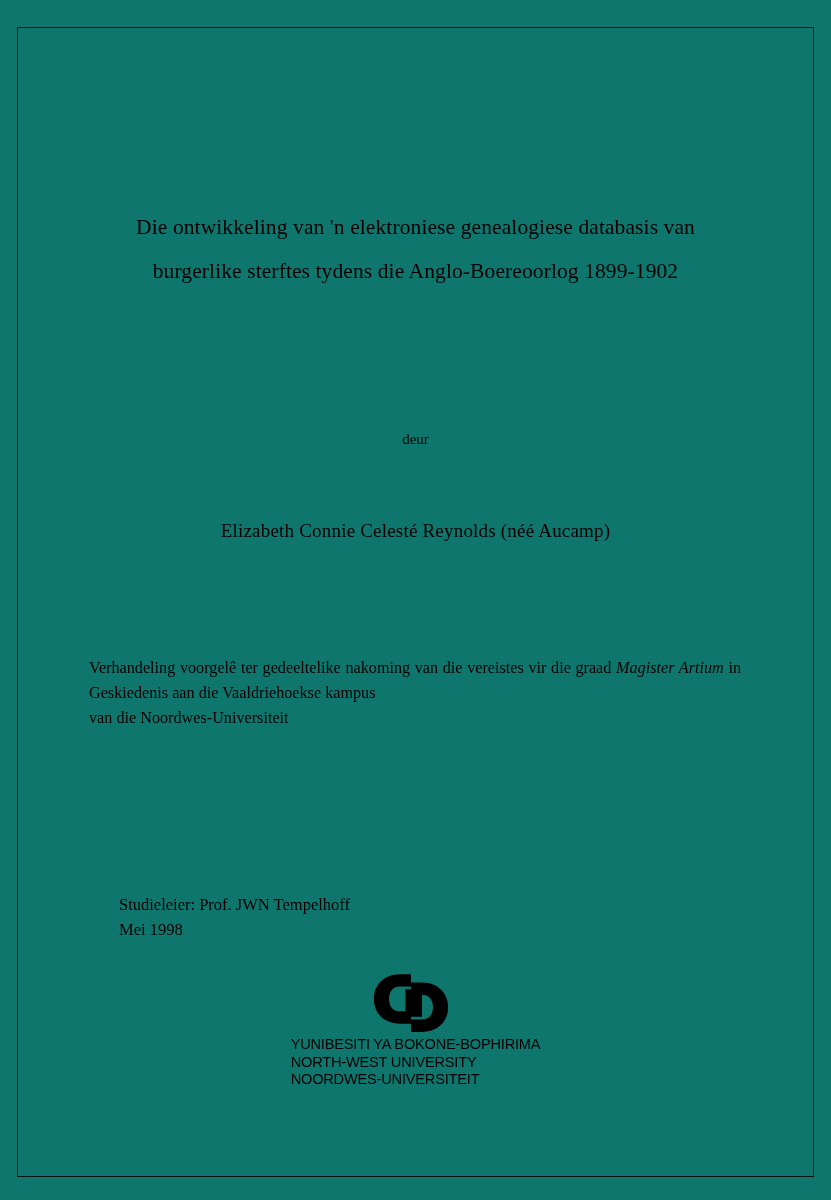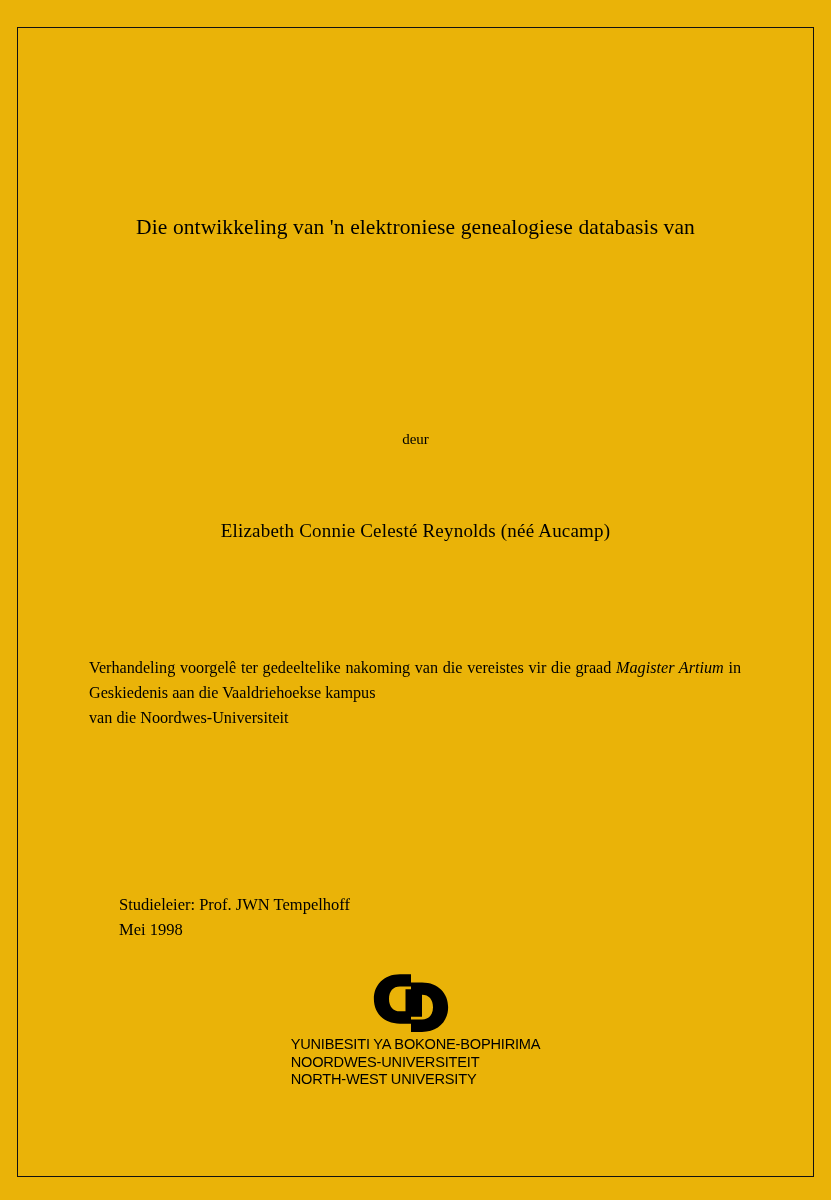--- a/index.html
+++ b/index.html
@@ -8,21 +8,21 @@
     background: #ffffff;
   }
   body {
     font-family: "Liberation Serif", serif;
     color: #000000;
   }
   .page {
     position: relative;
     width: 831px;
     height: 1200px;
-    background: #eab308;
+    background: #0f766e;
     overflow: hidden;
   }
   
   .page-frame {
     position: absolute;
     left: 17px;
     top: 27px;
     width: 797px;
     height: 1150px;
     border: 1.5px solid #111;
@@ -121,20 +121,21 @@
 </head>
 <body>
 
 <div class="page">
   <div class="page-frame"></div>
 
   <div class="content">
 
     <div class="title">
       <span class="line">Die ontwikkeling van 'n elektroniese genealogiese databasis van</span>
+      <span class="line">burgerlike sterftes tydens die Anglo-Boereoorlog 1899-1902</span>
     </div>
 
     <div class="byline-label">deur</div>
 
     <div class="author">Elizabeth Connie Celesté Reynolds (néé Aucamp)</div>
 
     <div class="statement">
       <span>Verhandeling voorgelê ter gedeeltelike nakoming van die vereistes vir die</span>
       <span>graad </span><em>Magister Artium</em><span> in Geskiedenis aan die Vaaldriehoekse kampus</span>
       <div class="last-line">van die Noordwes-Universiteit</div>
@@ -146,19 +147,19 @@
     </div>
 
     <div class="logo-block">
       <svg class="logo-mark" viewBox="0 0 120 96" xmlns="http://www.w3.org/2000/svg">
         <path d="M44 6 C20 6 6 22 6 42 C6 62 20 78 44 78 L60 78 L60 60 L44 60 C34 60 28 53 28 42 C28 31 34 24 44 24 L60 24 L60 6 Z" fill="#000000"></path>
         <rect x="52" y="28" width="24" height="40" fill="#000000"></rect>
         <path d="M76 18 C100 18 114 34 114 54 C114 74 100 90 76 90 L60 90 L60 72 L76 72 C86 72 92 65 92 54 C92 43 86 36 76 36 L60 36 L60 18 Z" fill="#000000"></path>
       </svg>
       <div class="logo-text">
         <div>YUNIBESITI YA BOKONE-BOPHIRIMA</div>
+        <div>NORTH-WEST UNIVERSITY</div>
         <div>NOORDWES-UNIVERSITEIT</div>
-        <div>NORTH-WEST UNIVERSITY</div>
       </div>
     </div>
 
   </div>
 </div>
 
 </body></html>

